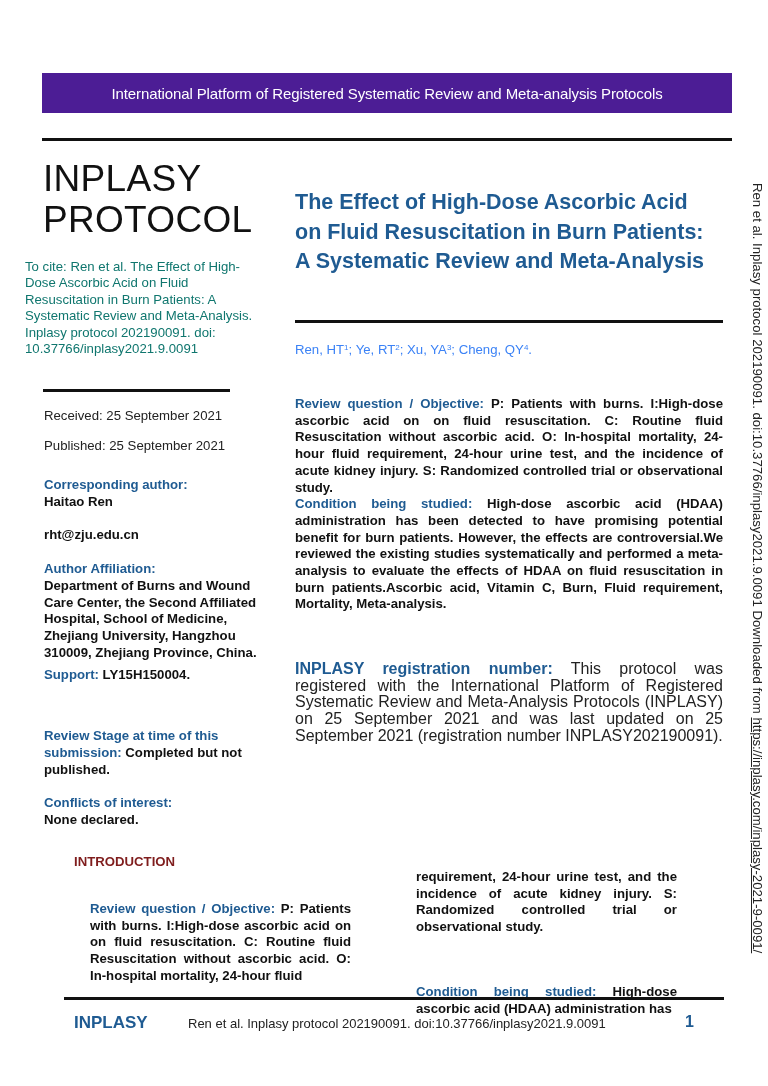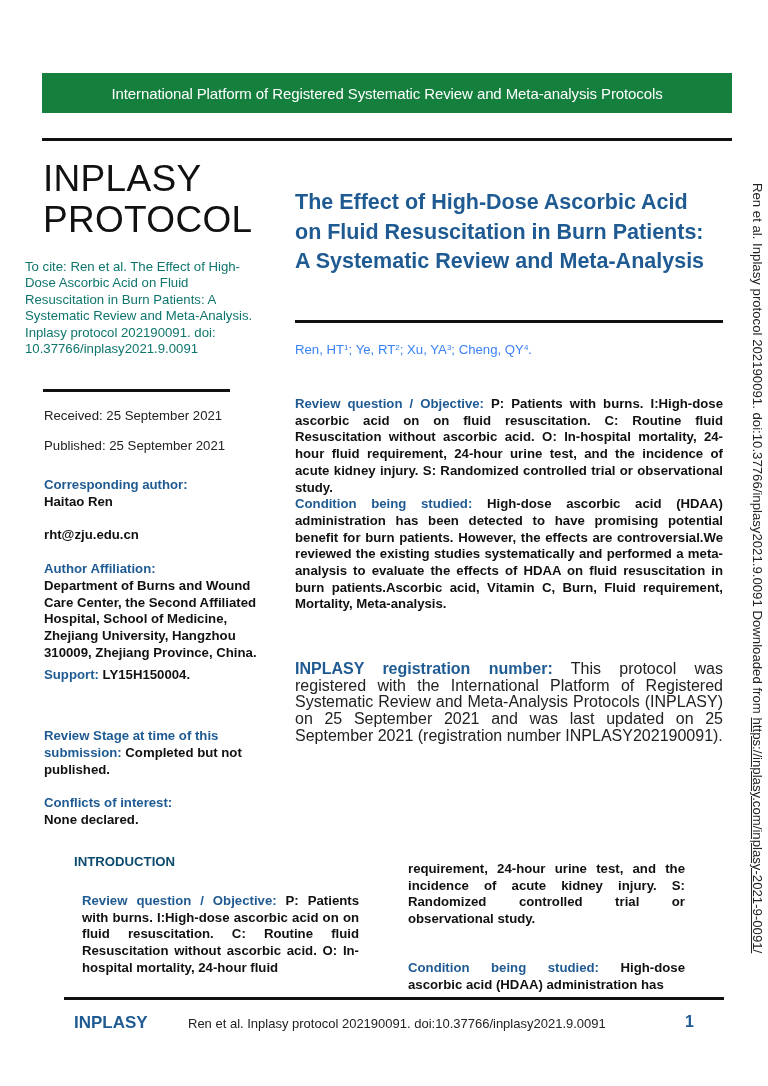--- a/index.html
+++ b/index.html
@@ -2,21 +2,21 @@
 <html><head>
 <meta charset="utf-8">
 <style>
   html, body { margin: 0; padding: 0; }
   body {
     width: 768px; height: 1086px; background: #ffffff; position: relative; overflow: hidden;
     font-family: "Liberation Sans", sans-serif; color: #111;
   }
   .banner {
     position: absolute; left: 42px; top: 73px; width: 690px; height: 40px;
-    background: #15803d; color: #fff; font-size: 15px; display: flex;
+    background: #4c1d95; color: #fff; font-size: 15px; display: flex;
     align-items: center; justify-content: center; letter-spacing: -0.1px;
   }
   .rule-top { position: absolute; left: 42px; top: 138px; width: 690px; height: 3px; background: #111; }
   .brand { position: absolute; left: 43px; top: 158px; font-size: 37px; line-height: 41px; color: #111; letter-spacing: 0.3px; }
   .cite { position: absolute; left: 25px; top: 259px; width: 230px; font-size: 13.2px; line-height: 16.4px; color: #0f766e; }
   .rule-left { position: absolute; left: 43px; top: 389px; width: 187px; height: 3px; background: #111; }
   .meta { position: absolute; left: 44px; font-size: 13.2px; color: #222; }
   .label-blue { color: #1f5b92; font-weight: bold; }
   .bold { font-weight: bold; color: #111; }
   .left-block { position: absolute; left: 44px; width: 230px; font-size: 13.2px; line-height: 16.8px; }
@@ -29,30 +29,30 @@
   .authors sup { font-size: 8px; vertical-align: 4px; }
   .abstract {
     position: absolute; left: 295px; top: 396px; width: 428px; font-size: 13.2px; line-height: 16.7px;
     text-align: justify; font-weight: bold; color: #111;
   }
   .abstract .label-blue { font-weight: bold; }
   .reg {
     position: absolute; left: 295px; top: 661px; width: 428px; font-size: 16px; line-height: 16.7px;
     text-align: justify; color: #222;
   }
-  .intro-head { position: absolute; left: 74px; top: 854px; font-size: 13.2px; font-weight: bold; color: #0c4a6e; }
+  .intro-head { position: absolute; left: 74px; top: 854px; font-size: 13.2px; font-weight: bold; color: #7f1d1d; }
   .col1 {
     position: absolute; left: 74px; top: 885px; width: 293px; font-size: 13.2px; line-height: 16.7px;
     text-align: justify; font-weight: bold; color: #111;
   }
   .col2 {
     position: absolute; left: 400px; top: 853px; width: 293px; font-size: 13.2px; line-height: 16.7px;
     text-align: justify; font-weight: bold; color: #111;
   }
-  .col2 p, .col1 p { margin: 8px; }
+  .col2 p, .col1 p { margin: 16px; }
   .col2 .gap { height: 16px; }
   .rule-bottom { position: absolute; left: 64px; top: 997px; width: 660px; height: 3px; background: #111; }
   .footer-brand { position: absolute; left: 74px; top: 1013px; font-size: 17px; font-weight: bold; color: #1f5b92; }
   .footer-cite { position: absolute; left: 188px; top: 1016px; font-size: 13px; color: #222; }
   .footer-page { position: absolute; left: 685px; top: 1013px; font-size: 16px; font-weight: bold; color: #1f5b92; }
   .side {
     position: absolute; left: 747px; top: 183px; transform-origin: 0 0; transform: rotate(90deg) translate(0, -18px);
     white-space: nowrap; font-size: 13.2px; color: #222;
   }
   .side a { color: #222; text-decoration: underline; }

